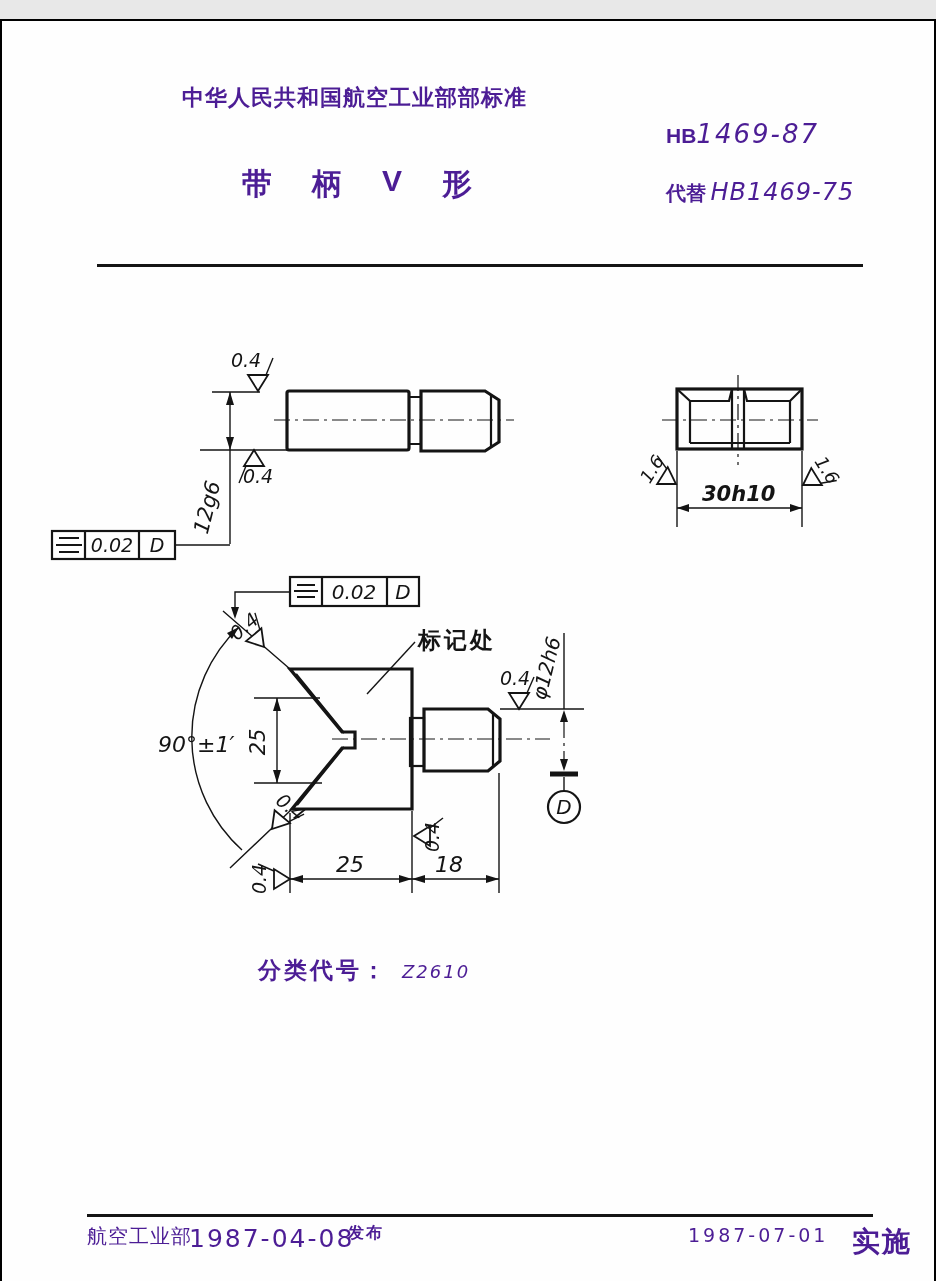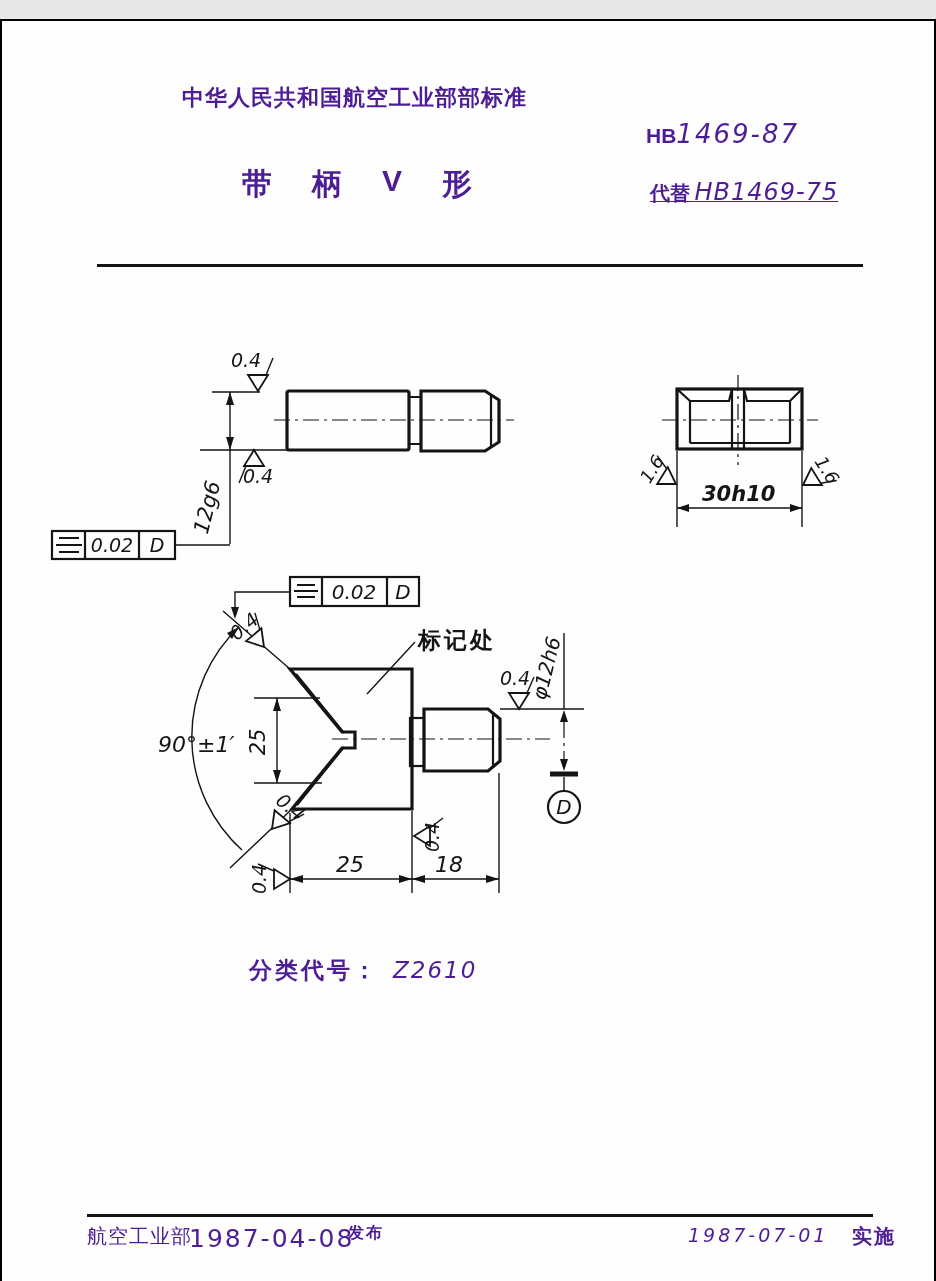--- a/index.html
+++ b/index.html
@@ -1,40 +1,40 @@
 <!DOCTYPE html>
 <html><head>
 <meta charset="utf-8">
 <style>
   html,body{margin:0;padding:0;background:#e8e8e8;}
   .page{position:relative;width:936px;height:1281px;background:#fefefe;border:2px solid #000;
         box-sizing:border-box;font-family:"Liberation Sans",sans-serif;color:#4c1d95;overflow:hidden;margin-top:19px;}
   .abs{position:absolute;white-space:nowrap;}
   
   .org-title{left:180px;top:62px;font-size:22px;font-weight:700;letter-spacing:1px;}
-  .std-no{left:644px;top:98px;}
+  .std-no{left:664px;top:98px;}
   .std-no .pre{font-size:21px;font-weight:700;}
   .std-no .dig{font-family:"DejaVu Sans",sans-serif;font-style:italic;font-size:26px;letter-spacing:2px;}
   .part-title{left:240px;top:143px;display:flex;gap:40px;font-size:30px;font-weight:600;}
-  .replaces{left:648px;top:157px;text-decoration:underline;}
+  .replaces{left:664px;top:157px;}
   .replaces .lab{font-size:20px;font-weight:600;}
   .replaces .dig{font-family:"DejaVu Sans",sans-serif;font-style:italic;font-size:24px;letter-spacing:1px;}
   .head-rule{left:95px;top:243px;width:766px;height:3px;background:#141414;}
   
-  .codes{left:247px;top:934px;font-size:23px;}
+  .codes{left:256px;top:934px;font-size:23px;}
   .codes .row{height:36px;display:flex;align-items:baseline;}
   .codes .lab{font-weight:600;letter-spacing:3px;}
-  .codes .val{font-family:"DejaVu Sans",sans-serif;font-style:italic;font-size:23px;letter-spacing:2px;margin-left:14px;}
+  .codes .val{font-family:"DejaVu Sans",sans-serif;font-style:italic;font-size:18px;letter-spacing:2px;margin-left:14px;}
   
   .foot-rule{left:85px;top:1193px;width:786px;height:3px;background:#141414;}
   .f-issuer{left:85px;top:1202px;font-size:20px;font-weight:400;letter-spacing:1px;}
   .f-date1{left:187px;top:1203px;font-family:"DejaVu Sans",sans-serif;font-size:25px;letter-spacing:2px;}
   .f-pub{left:346px;top:1202px;font-size:16px;font-weight:700;letter-spacing:2px;}
-  .f-date2{left:686px;top:1203px;font-family:"DejaVu Sans",sans-serif;font-style:italic;font-size:19px;letter-spacing:3px;}
-  .f-impl{left:850px;top:1202px;font-size:20px;font-weight:700;letter-spacing:2px;}
+  .f-date2{left:686px;top:1203px;font-family:"DejaVu Sans",sans-serif;font-size:19px;letter-spacing:3px;}
+  .f-impl{left:850px;top:1202px;font-size:28px;font-weight:700;letter-spacing:2px;}
   
   svg{position:absolute;left:0;top:0;}
   .s3{stroke:#141414;stroke-width:3.2;fill:none;}
   .s2{stroke:#141414;stroke-width:2.2;fill:none;}
   .s1{stroke:#141414;stroke-width:1.4;fill:none;}
   .cl{stroke:#141414;stroke-width:1.2;fill:none;stroke-dasharray:16 5 3 5;}
   .tri{stroke:#141414;stroke-width:1.8;fill:#fefefe;}
   .arrow{fill:#141414;stroke:none;}
   .bar{stroke:#141414;stroke-width:5;fill:none;}
   text.hw{font-family:"DejaVu Sans",sans-serif;font-style:italic;fill:#141414;}

